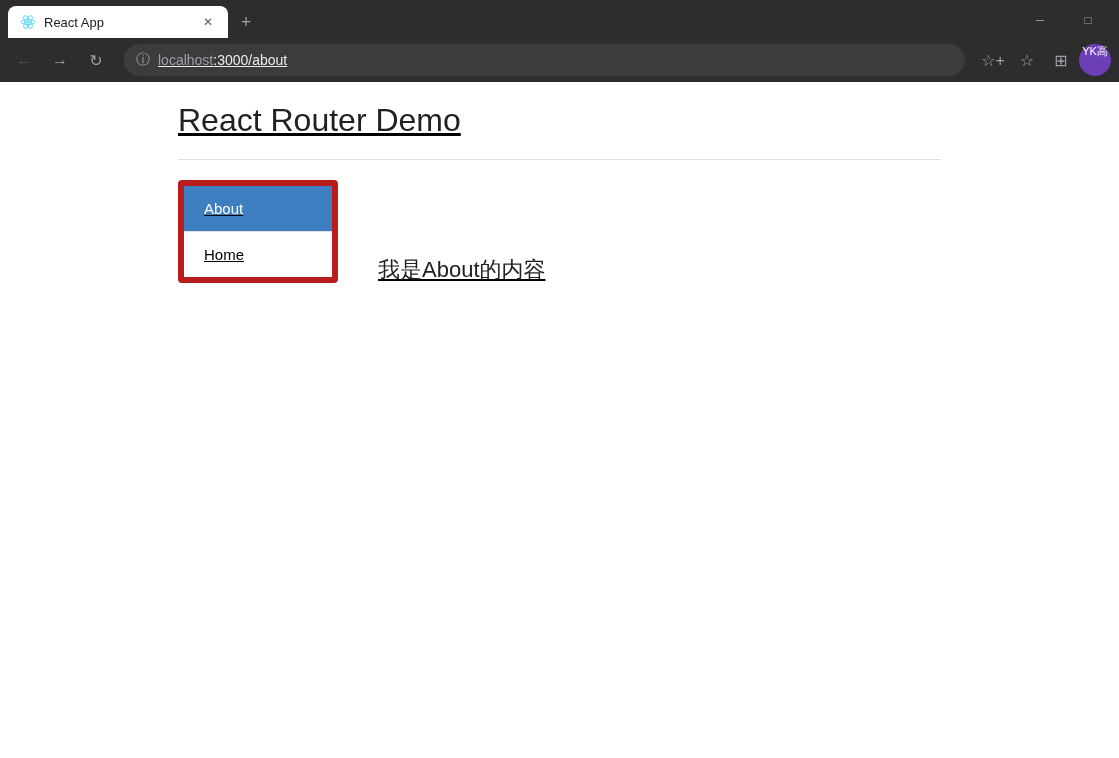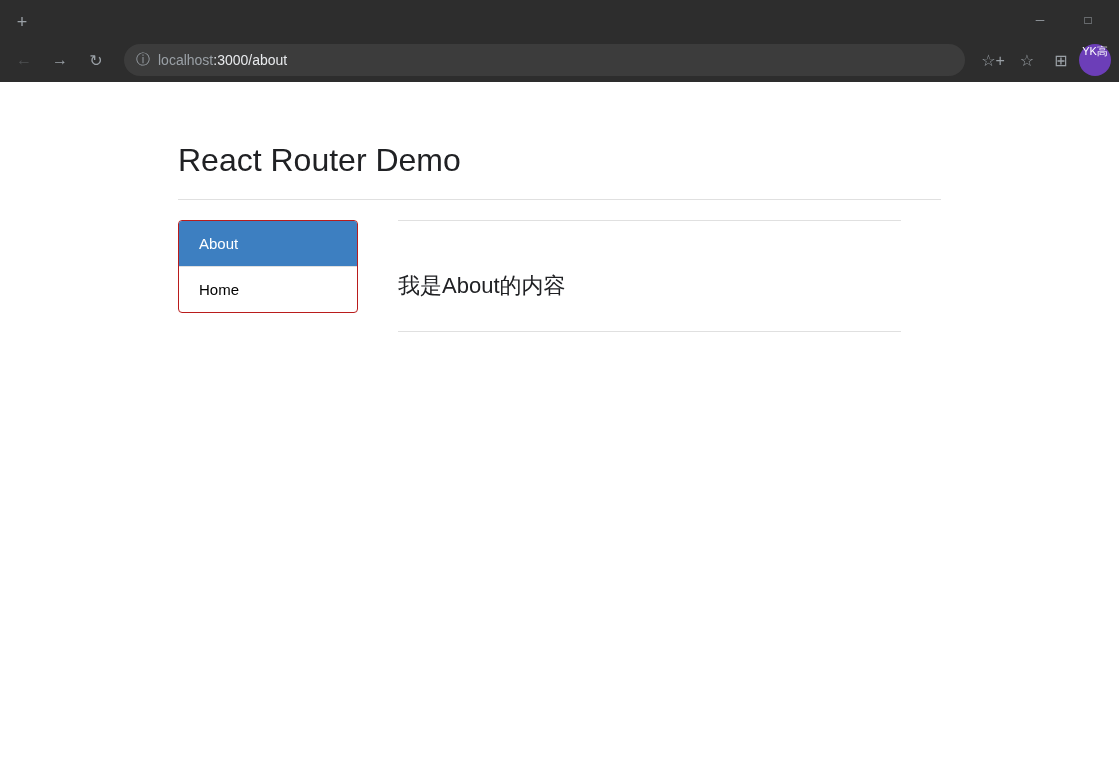--- a/index.html
+++ b/index.html
@@ -143,20 +143,21 @@
     .address-info-icon {
       color: #9aa0a6;
       font-size: 14px;
       cursor: pointer;
     }
 
     .address-text {
       font-size: 14px;
       color: #e8eaed;
       flex: 1;
+      text-decoration: underline;
     }
 
     .address-text .protocol {
       color: #9aa0a6;
     }
 
     .toolbar-actions {
       display: flex;
       align-items: center;
       gap: 2px;
@@ -189,21 +190,22 @@
     }
 
     
     .page-content {
       flex: 1;
       background: #fff;
       overflow-y: auto;
     }
 
     .page-inner {
-      padding: 60px 178px;
+      padding: 20px 178px;
+      text-decoration: underline;
     }
 
     .page-title {
       font-size: 32px;
       font-weight: 400;
       color: #202124;
       margin-bottom: 20px;
     }
 
     .page-divider {
@@ -212,22 +214,22 @@
       margin-bottom: 20px;
     }
 
     .page-body {
       display: flex;
       gap: 0;
     }
 
     
     .nav-sidebar {
-      width: 180px;
-      border: 1px solid #b91c1c;
+      width: 160px;
+      border: 6px solid #b91c1c;
       border-radius: 4px;
       overflow: hidden;
       height: fit-content;
     }
 
     .nav-item {
       padding: 14px 20px;
       font-size: 15px;
       cursor: pointer;
       color: #000000;
@@ -240,21 +242,22 @@
 
     .nav-item:not(:last-child) {
       border-bottom: 1px solid #e0e0e0;
     }
 
     
     .content-area {
       flex: 1;
       padding: 0 40px;
       display: flex;
-      flex-direction: column;
+      flex-direction: row;
+      margin-top: 45px;
     }
 
     .content-top-divider {
       height: 1px;
       background: #e0e0e0;
       margin-bottom: 20px;
     }
 
     .content-text {
       font-size: 22px;
@@ -266,20 +269,33 @@
       height: 1px;
       background: #e0e0e0;
     }
   </style>
 </head>
 <body>
 
 <div class="browser-chrome">
 
   <div class="tab-bar">
+    <div class="tab">
+      <div class="tab-icon">
+
+        <svg viewBox="0 0 16 16" fill="none" xmlns="http://www.w3.org/2000/svg">
+          <circle cx="8" cy="8" r="1.5" fill="#61dafb"></circle>
+          <ellipse cx="8" cy="8" rx="7" ry="2.5" stroke="#61dafb" stroke-width="1" fill="none"></ellipse>
+          <ellipse cx="8" cy="8" rx="7" ry="2.5" stroke="#61dafb" stroke-width="1" fill="none" transform="rotate(60 8 8)"></ellipse>
+          <ellipse cx="8" cy="8" rx="7" ry="2.5" stroke="#61dafb" stroke-width="1" fill="none" transform="rotate(120 8 8)"></ellipse>
+        </svg>
+      </div>
+      <span class="tab-title">React App</span>
+      <div class="tab-close">✕</div>
+    </div>
     <div class="new-tab-btn">+</div>
     <div class="window-controls">
       <div class="win-btn">─</div>
       <div class="win-btn">□</div>
     </div>
   </div>
 
   <div class="toolbar">
     <div class="nav-btn disabled">
       <span>←</span>

